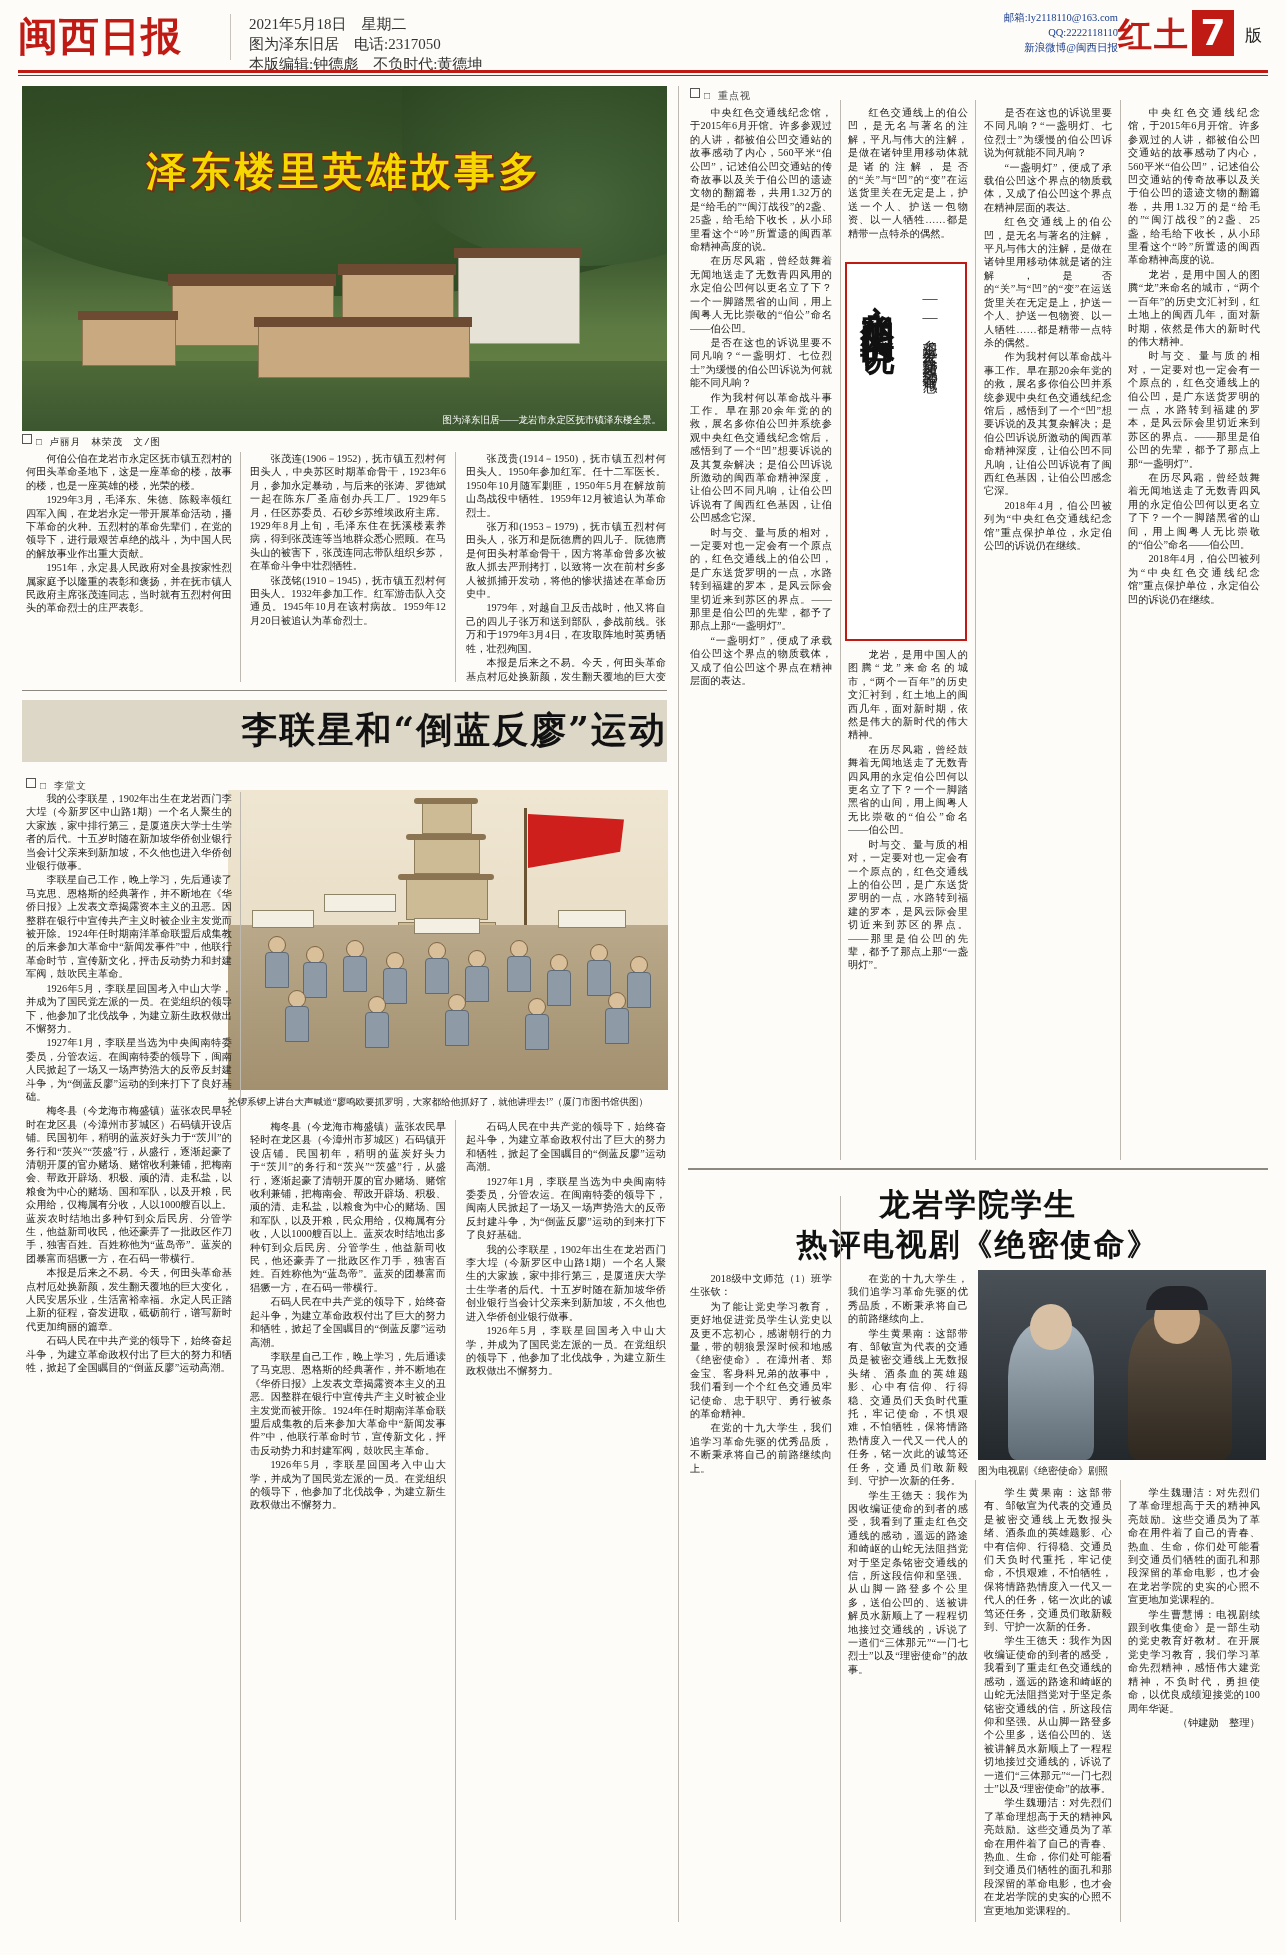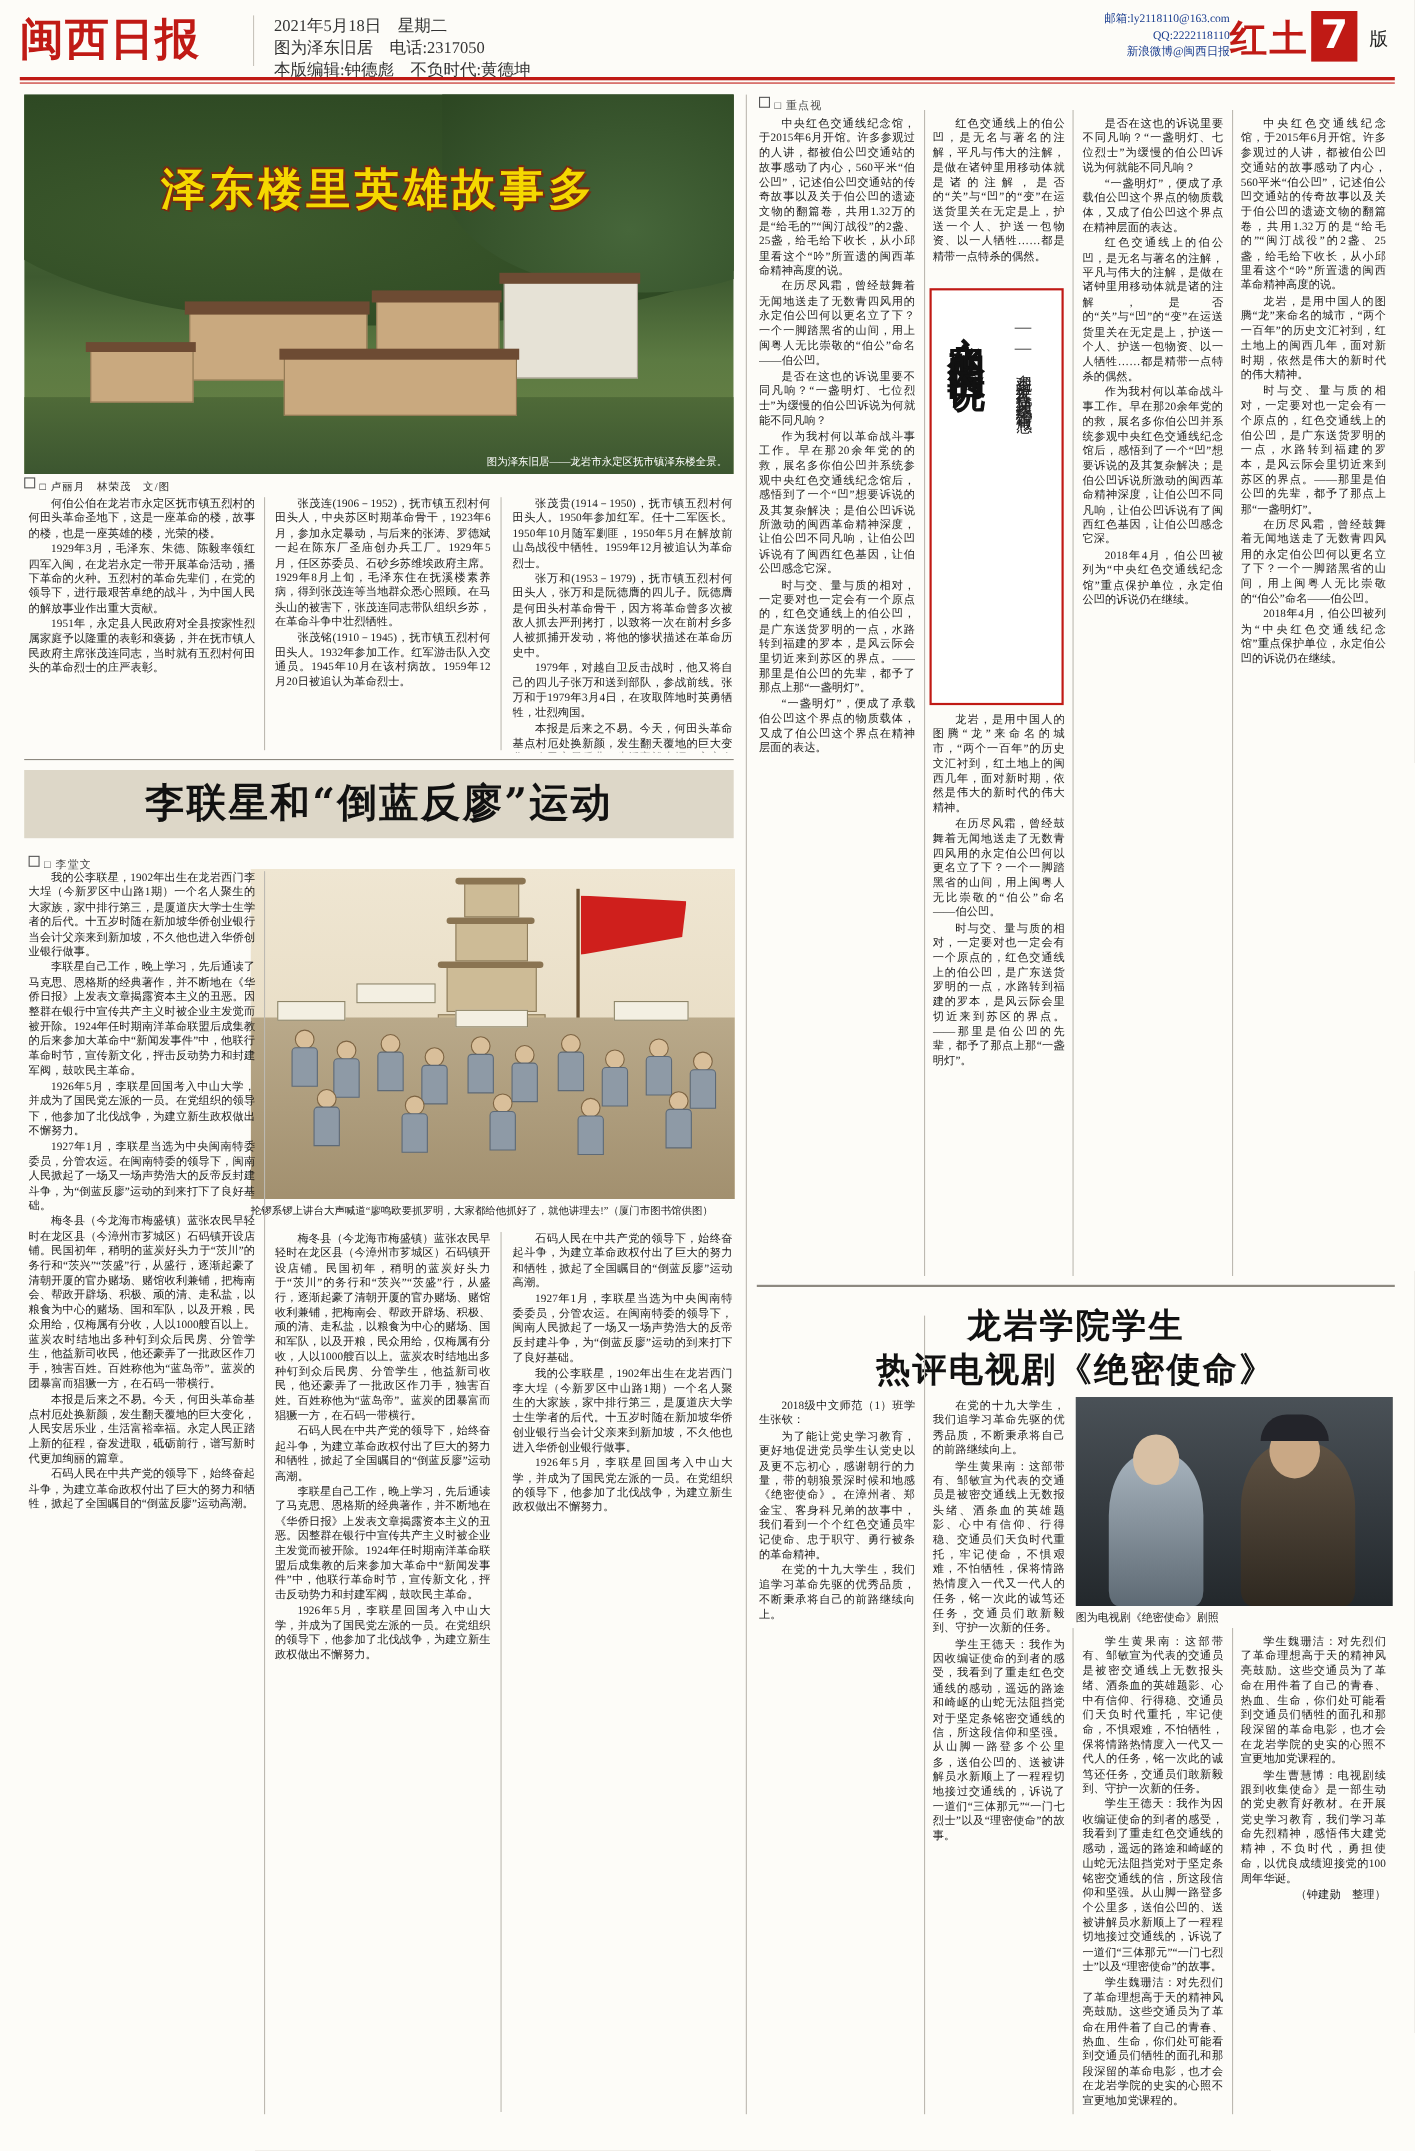--- a/index.html
+++ b/index.html
@@ -27,21 +27,21 @@
     position:absolute;right:34px;top:0px;width:42px;height:46px;background:#c01a15;color:#fff;
     font-size:36px;font-weight:bold;text-align:center;line-height:46px;font-family:"DejaVu Sans",sans-serif;
   }
   .mh-ban{position:absolute;right:6px;top:14px;font-size:17px;color:#222;}
   .mh-line{position:absolute;left:18px;top:70px;width:1250px;height:3px;background:#c01a15;}
   .mh-line2{position:absolute;left:18px;top:75px;width:1250px;height:1px;background:#c01a15;}
 
   
   .col-rule{position:absolute;background:#bdb9b1;width:1px;}
   .hrule{position:absolute;background:#8d8980;height:1px;}
-  .sec-mark{font-size:10px;color:#444;letter-spacing:1px;}
+  .sec-mark{font-size:10px;color:#444;letter-spacing:1px;font-family:Liberation Mono, monospace;}
   .sec-mark .box{display:inline-block;width:8px;height:8px;border:1px solid #555;margin-right:4px;vertical-align:1px;}
 
   .body-text{
     font-size:10.2px;line-height:13.4px;color:#1b1b1b;text-align:justify;
     font-family:"Liberation Serif","DejaVu Serif",serif;
     letter-spacing:0.1px;
   }
   .body-text p{margin:0 0 1px 0;text-indent:2em;}
 
   
@@ -61,21 +61,21 @@
     font-family:"DejaVu Serif",serif;font-weight:bold;font-size:40px;color:#f5d800;
     letter-spacing:4px;text-shadow:2px 2px 0 #7a2b12, -1px -1px 0 #7a2b12, 1px -1px 0 #7a2b12, -1px 1px 0 #7a2b12;
   }
   .ph1-cap{position:absolute;right:6px;bottom:4px;font-size:9.5px;color:#fff;}
 
   .cap1{position:absolute;left:22px;top:434px;width:645px;font-size:9.5px;color:#222;}
 
   
   .hl2-wrap{position:absolute;left:22px;top:700px;width:645px;height:62px;background:#ddd7c8;}
   .hl2{
-    position:absolute;left:0;right:0;top:6px;text-align:center;
+    position:absolute;left:0;right:0;top:6px;text-align:right;
     font-family:"DejaVu Serif",serif;font-weight:bold;font-size:36px;color:#111;letter-spacing:2px;
   }
 
   
   .illu{position:absolute;left:228px;top:790px;width:440px;height:300px;overflow:hidden;background:#e9dfcb;}
   .il-sky{position:absolute;inset:0;background:linear-gradient(#efe6d2,#e3d6bb);}
   .il-pagoda{position:absolute;left:160px;top:4px;width:120px;height:150px;}
   .il-tier{position:absolute;background:#cdbb96;border:1px solid #8e7d5c;}
   .il-eave{position:absolute;background:#8a7452;height:6px;border-radius:3px;}
   .il-flag{position:absolute;left:300px;top:24px;width:96px;height:54px;background:#cf1f1c;

